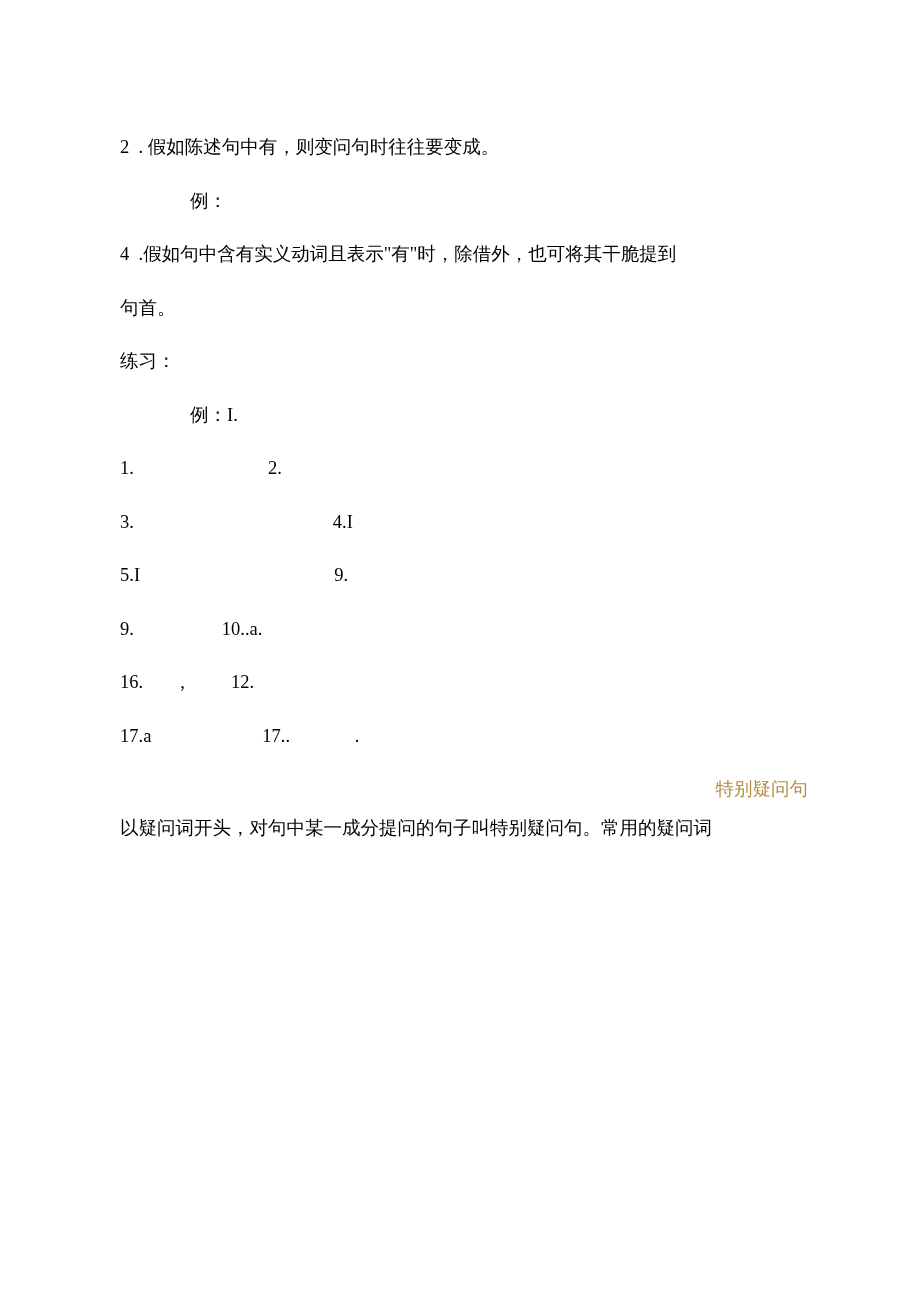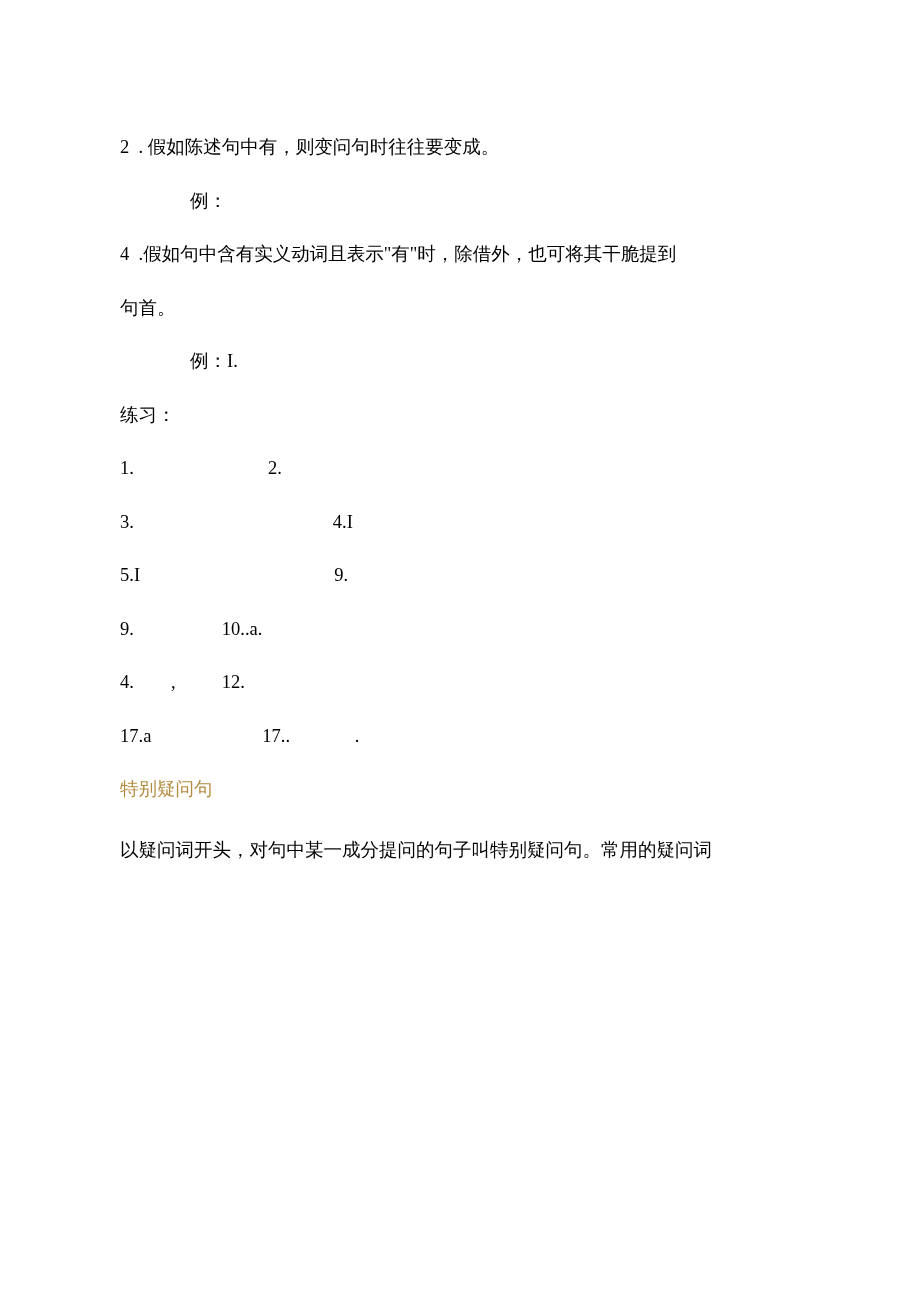--- a/index.html
+++ b/index.html
@@ -33,28 +33,28 @@
 <body>
 
 <div class="page">
 
   <div class="line">2  . 假如陈述句中有，则变问句时往往要变成。</div>
   <div class="line indent-example">例：</div>
 
 
   <div class="line">4  .假如句中含有实义动词且表示"有"时，除借外，也可将其干脆提到</div>
   <div class="line">句首。</div>
+  <div class="line">练习：</div>
+
   <div class="line indent-example">例：I.</div>
-
-  <div class="line">练习：</div>
 
   <div class="line">1.                             2.</div>
   <div class="line">3.                                           4.I</div>
   <div class="line">5.I                                          9.</div>
   <div class="line">9.                   10..a.</div>
-  <div class="line">4.        ,          12.</div>
+  <div class="line">16.        ,          12.</div>
   <div class="line">17.a                        17..              .</div>
 
-  <div class="line accent" style="margin-bottom:42px;">特别疑问句</div>
+  <div class="line accent" style="margin-bottom:20px;text-align:right;">特别疑问句</div>
 
   <div class="line">以疑问词开头，对句中某一成分提问的句子叫特别疑问句。常用的疑问词</div>
 
 </div>
 
 </body></html>

